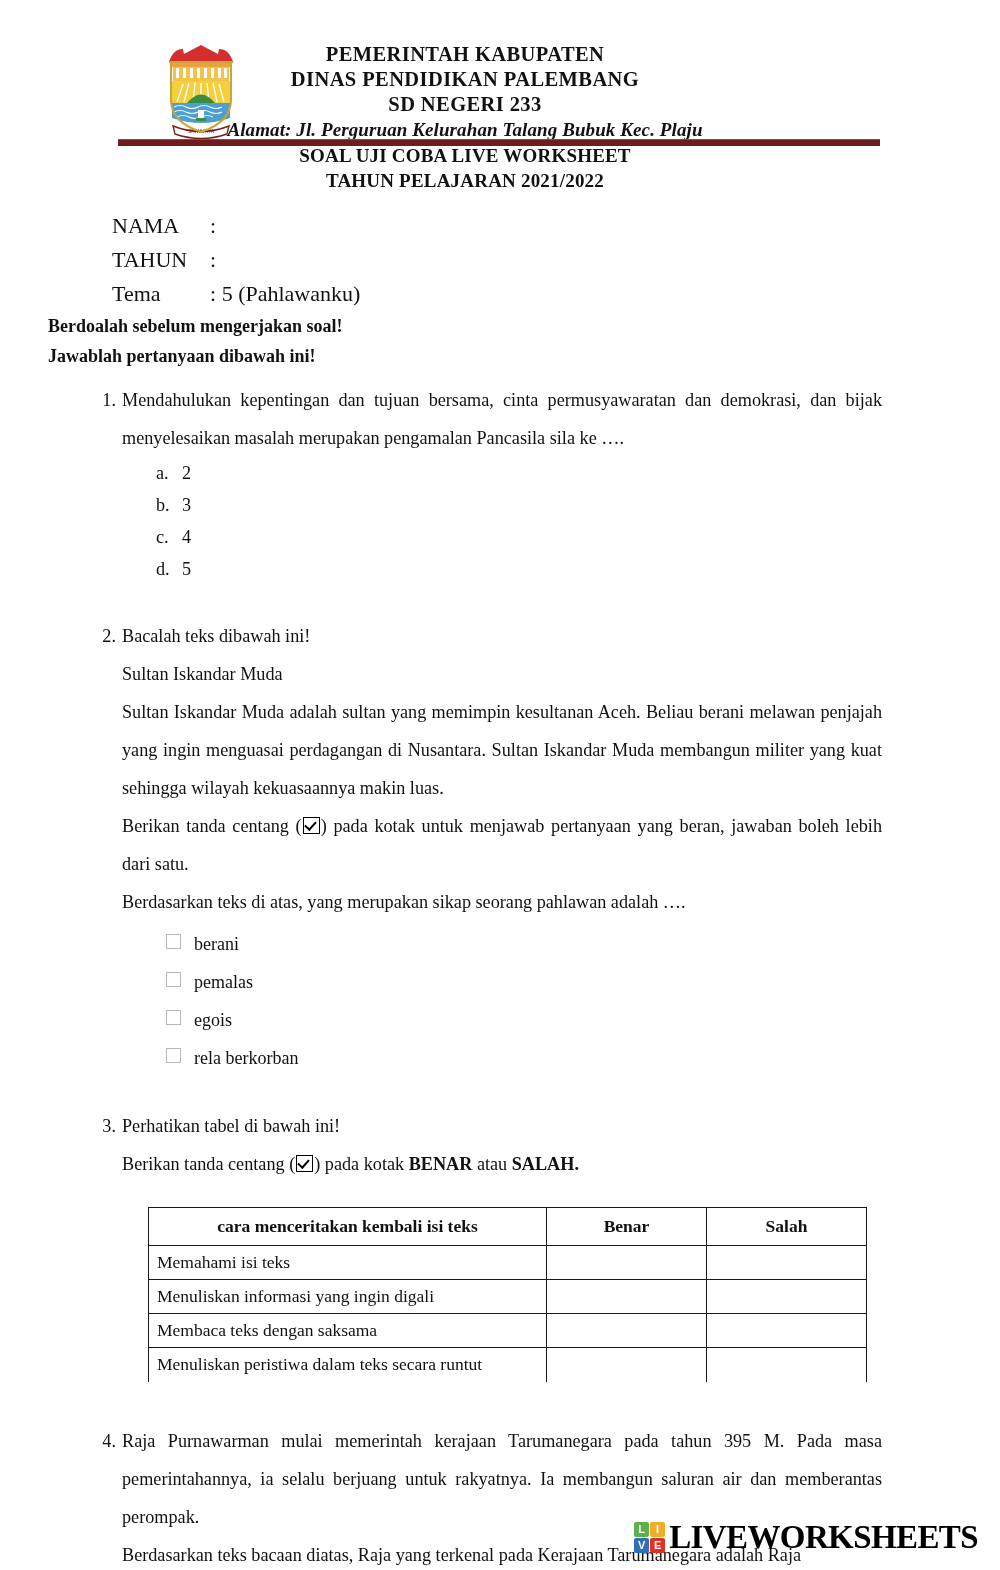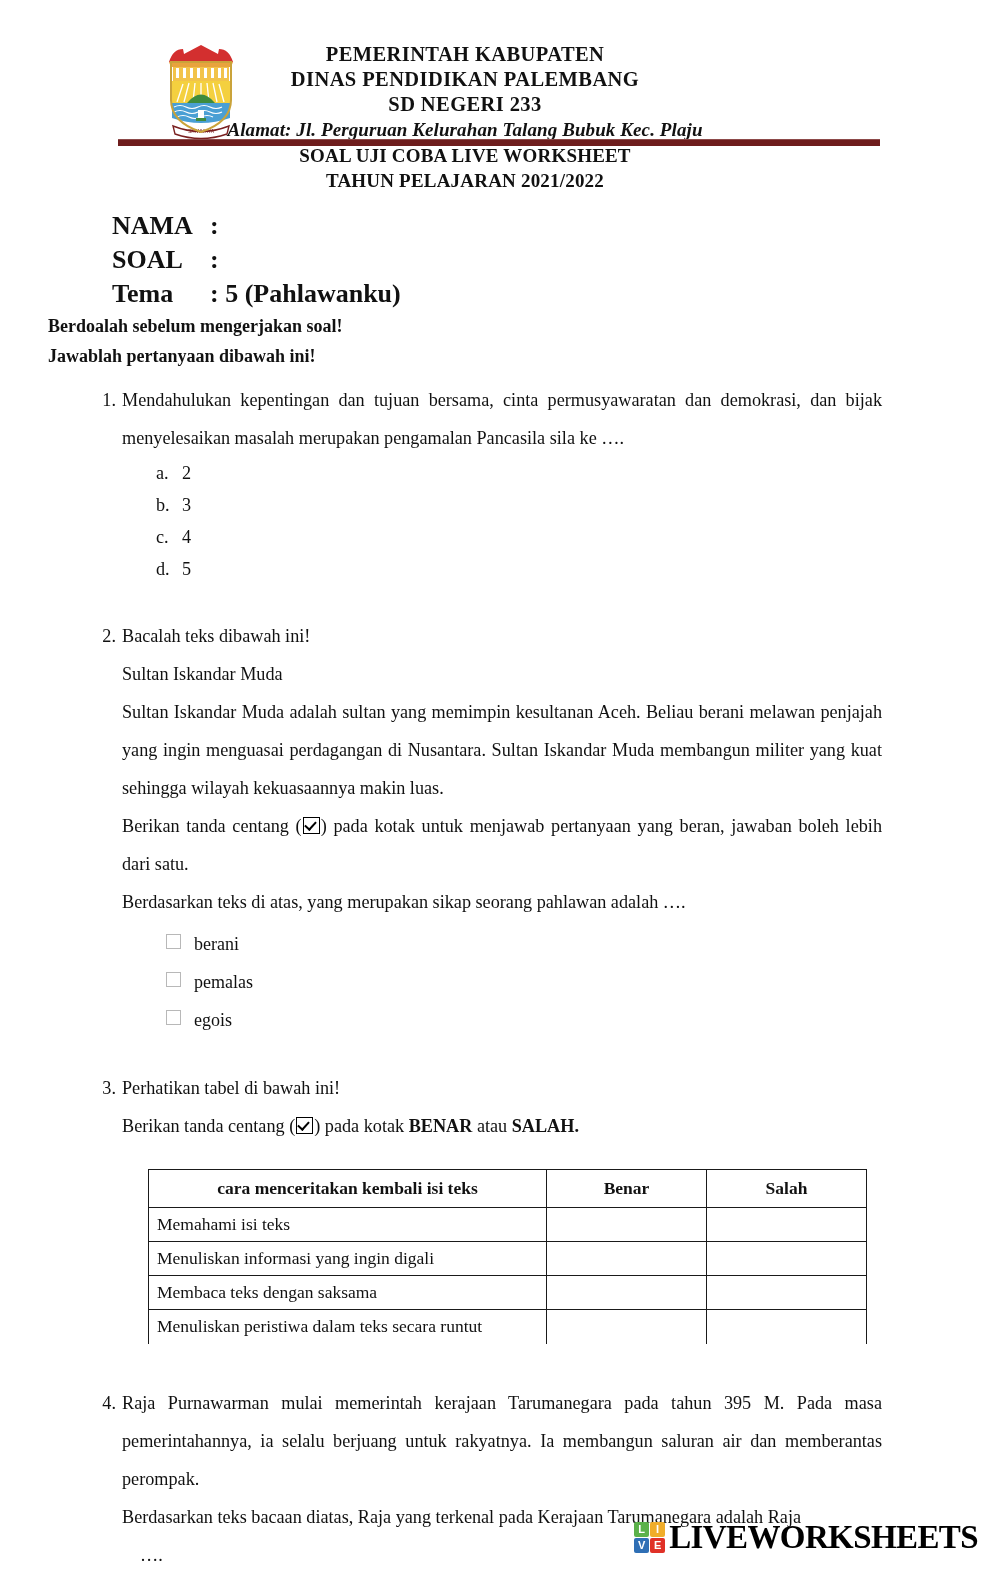--- a/index.html
+++ b/index.html
@@ -79,22 +79,22 @@
     font-size: 19px;
     line-height: 25px;
     letter-spacing: .2px;
   }
 
   
   .fields {
     margin: 16px 0 0 112px;
   }
   .field-row {
-    font-weight: bold;
-    font-size: 26px;
+    font-weight: normal;
+    font-size: 22px;
     line-height: 34px;
     white-space: pre;
   }
   .field-label { display: inline-block; width: 98px; }
 
   .instr {
     margin-left: 48px;
     font-weight: bold;
     font-size: 18px;
     line-height: 30px;
@@ -308,21 +308,21 @@
     <div class="rule"></div>
 
     <div class="subhead">
       <div class="s1">SOAL UJI COBA LIVE WORKSHEET</div>
       <div class="s2">TAHUN PELAJARAN 2021/2022</div>
     </div>
   </div>
 
   <div class="fields">
     <div class="field-row"><span class="field-label">NAMA</span><span>:</span> <span></span></div>
-    <div class="field-row"><span class="field-label">SOAL</span><span>:</span> <span></span></div>
+    <div class="field-row"><span class="field-label">TAHUN</span><span>:</span> <span></span></div>
     <div class="field-row"><span class="field-label">Tema</span><span>:</span> <span>5 (Pahlawanku)</span></div>
   </div>
 
   <div class="instr">Berdoalah sebelum mengerjakan soal!</div>
   <div class="instr">Jawablah pertanyaan dibawah ini!</div>
 
   <div class="qlist">
 
     <div class="q" style="margin-top:8px;">
       <span class="q-num">1.</span>
@@ -340,20 +340,21 @@
       <span class="sub-line">Bacalah teks dibawah ini!</span>
       <span class="sub-line">Sultan Iskandar Muda</span>
       <span class="sub-line just">Sultan Iskandar Muda adalah sultan yang memimpin kesultanan Aceh. Beliau berani melawan penjajah yang ingin menguasai perdagangan di Nusantara. Sultan Iskandar Muda membangun militer yang kuat sehingga wilayah kekuasaannya makin luas.</span>
       <span class="sub-line just"><span>Berikan tanda centang (</span><span class="cb-inline"></span><span>) pada kotak untuk menjawab pertanyaan yang beran, jawaban boleh lebih dari satu.</span></span>
       <span class="sub-line">Berdasarkan teks di atas,  yang  merupakan sikap seorang pahlawan adalah ….</span>
 
       <div style="margin-top:4px;">
         <div class="cb-opt"><span class="cb-box"></span><span>berani</span></div>
         <div class="cb-opt"><span class="cb-box"></span><span>pemalas</span></div>
         <div class="cb-opt"><span class="cb-box"></span><span>egois</span></div>
+        <div class="cb-opt"><span class="cb-box"></span><span>rela berkorban</span></div>
       </div>
     </div>
 
     <div class="q" style="margin-top:30px;">
       <span class="q-num">3.</span>
       <span class="sub-line">Perhatikan tabel di bawah ini!</span>
       <span class="sub-line"><span>Berikan tanda centang (</span><span class="cb-inline"></span><span>) pada kotak </span><b>BENAR</b><span> atau </span><b>SALAH.</b></span>
     </div>
 
     <div class="tbl-wrap">

